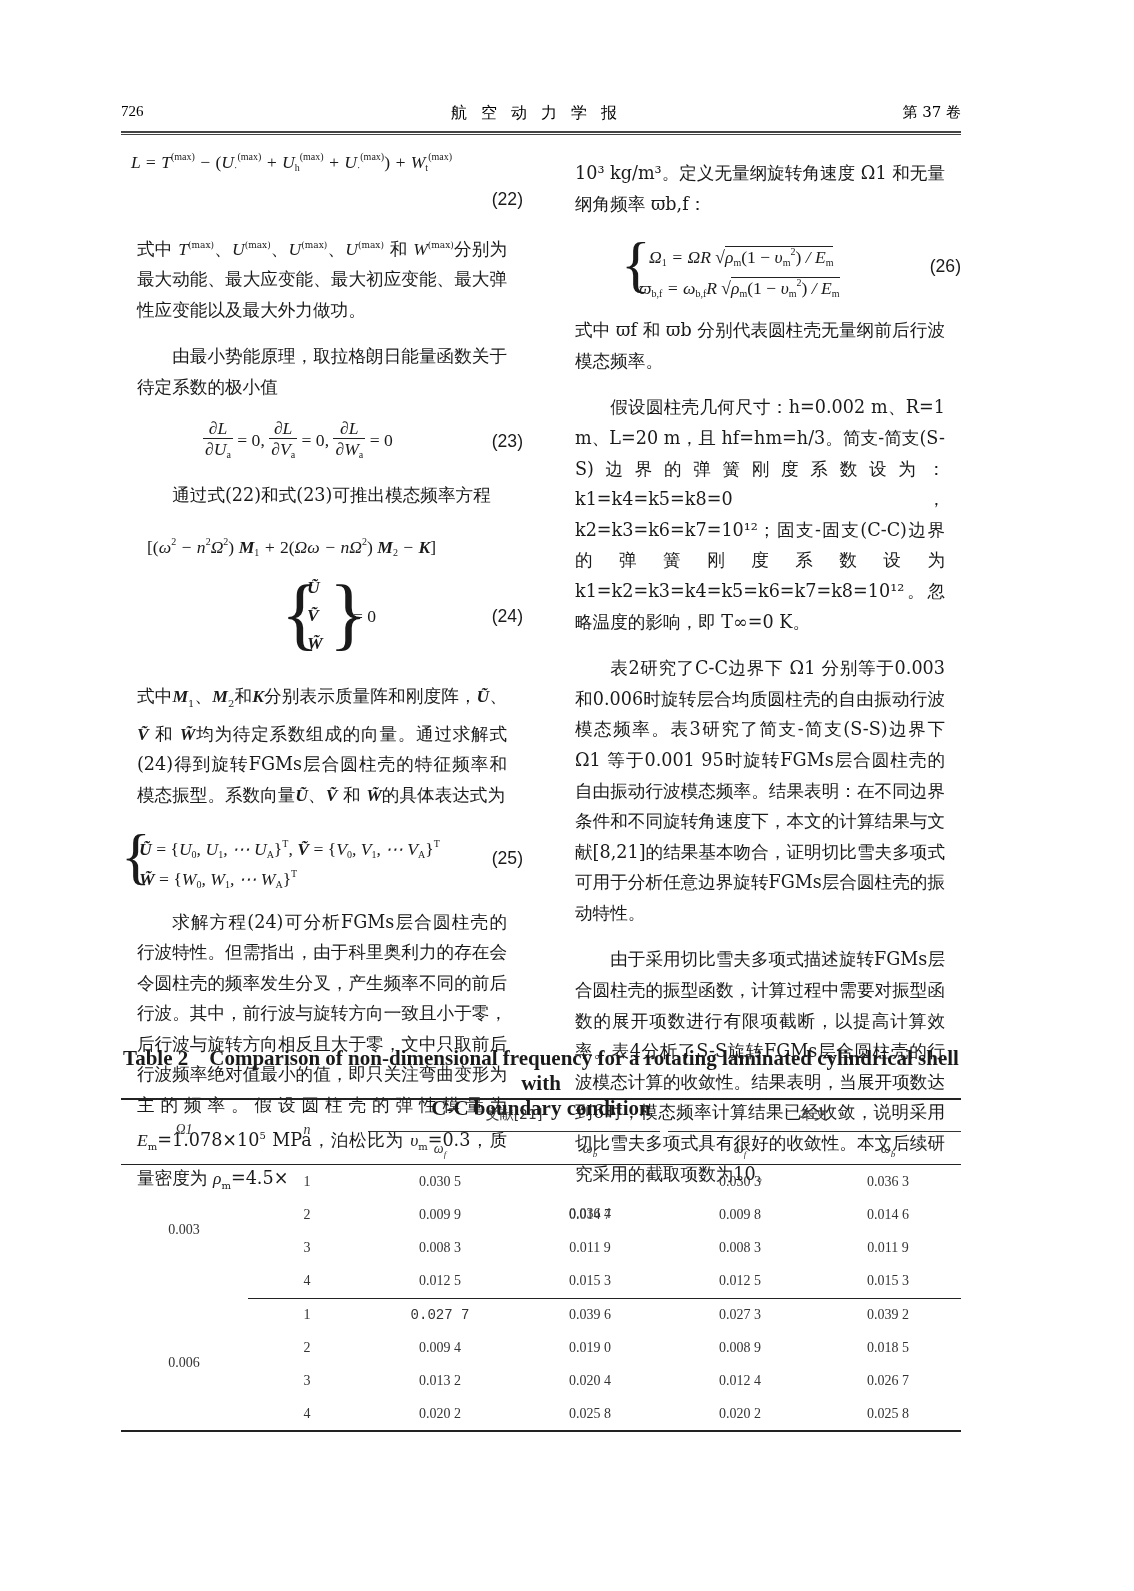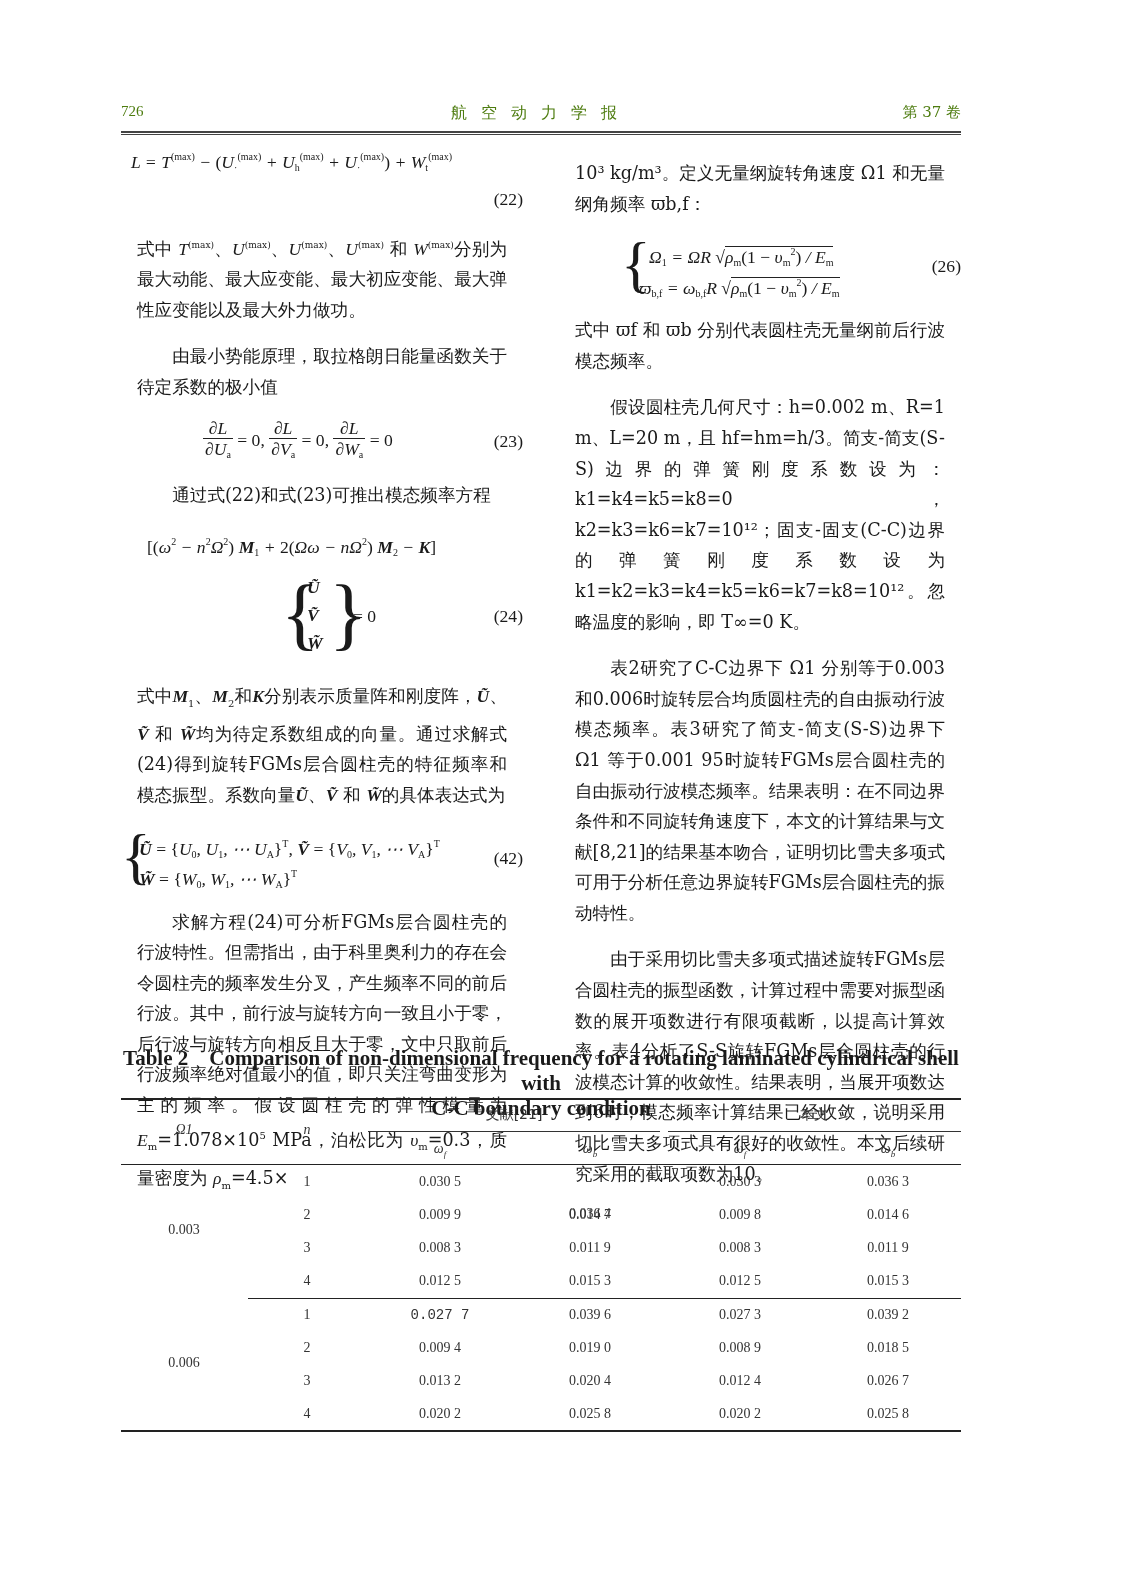--- a/index.html
+++ b/index.html
@@ -2,39 +2,39 @@
 <html><head>
 <meta charset="utf-8">
 <style>
   html, body { margin: 0; padding: 0; background: #ffffff; }
   body { width: 1134px; height: 1591px; position: relative; overflow: hidden;
          font-family: "DejaVu Serif", "Liberation Serif", serif; color: #1a1a1a; }
   .page { position: absolute; left: 0; top: 0; width: 1134px; height: 1591px; }
 
   
   .run-head { position: absolute; left: 121px; top: 103px; width: 840px; height: 24px;
-              font-size: 15px; color: #4d7c0f; }
+              font-size: 15px; color: #000000; }
   .run-head .pno { position: absolute; left: 0; top: 0; font-family: "Liberation Serif", serif; }
   .run-head .journal { position: absolute; left: 0; right: 0; top: 0; text-align: center;
                        letter-spacing: 14px; font-size: 16px; }
   .run-head .vol { position: absolute; right: 0; top: 0; font-size: 15px; }
   .head-rule { position: absolute; left: 121px; top: 131px; width: 840px; height: 0;
                border-top: 2px solid #444; }
   .head-rule2 { position: absolute; left: 121px; top: 134px; width: 840px; height: 0;
                border-top: 1px solid #444; }
 
   
   .col { position: absolute; top: 142px; width: 402px; font-size: 17.6px; line-height: 30.6px; }
   .col.left { left: 121px; }
   .col.right { left: 559px; }
   .p { margin: 16px; text-align: justify; text-align-last: left; }
   .p.indent { text-indent: 2em; }
   .eq { position: relative; margin: 0; font-family: "Liberation Serif", serif; font-style: italic;
         white-space: nowrap; }
-  .eq .num { position: absolute; right: 0; font-style: normal; font-family: Liberation Serif, serif; }
+  .eq .num { position: absolute; right: 0; font-style: normal; font-family: Liberation Sans, sans-serif; }
   .eq .body { display: inline-block; }
   .eq sup { font-size: 10px; font-style: normal; vertical-align: 8px; }
   .eq sub { font-size: 10px; font-style: normal; vertical-align: -3px; }
   .up { font-style: normal; }
   .frac { display: inline-block; text-align: center; vertical-align: middle; line-height: 20px; }
   .frac .n { display: block; border-bottom: 1px solid #222; padding: 0 2px; }
   .frac .d { display: block; padding: 0 2px; }
 
   
   .cap-cn { position: absolute; left: 121px; width: 840px; top: 1022px; text-align: center;
@@ -99,21 +99,21 @@
       <span class="up" style="position:absolute; left:232px; top:32px;">= 0</span>
       <span class="num" style="top:32px;">(24)</span>
     </div>
 
     <p class="p"><span>式中</span><b><i style="font-family:'Liberation Serif',serif">M</i></b><sub style="font-size:10px">1</sub>、<b><i style="font-family:'Liberation Serif',serif">M</i></b><sub style="font-size:10px">2</sub>和<b><i style="font-family:'Liberation Serif',serif">K</i></b><span>分别表示质量阵和刚度阵，</span><b><i style="font-family:'Liberation Serif',serif">Ũ</i></b>、<b><i style="font-family:'Liberation Serif',serif">Ṽ</i></b> 和 <b><i style="font-family:'Liberation Serif',serif">W̃</i></b><span>均为待定系数组成的向量。通过求解式(24)得到旋转FGMs层合圆柱壳的特征频率和模态振型。系数向量</span><b><i style="font-family:'Liberation Serif',serif">Ũ</i></b>、<b><i style="font-family:'Liberation Serif',serif">Ṽ</i></b> 和 <b><i style="font-family:'Liberation Serif',serif">W̃</i></b><span>的具体表达式为</span></p>
 
     <div class="eq" style="height:64px;">
       <span style="position:absolute; left:0; top:-2px; font-size:62px; line-height:62px; font-style:normal; font-weight:100;">{</span>
       <span style="position:absolute; left:18px; top:2px;"><b>Ũ</b> <span class="up">= {</span>U<sub>0</sub>, U<sub>1</sub>, ⋯ U<sub>A</sub><span class="up">}</span><sup>T</sup>, <b>Ṽ</b> <span class="up">= {</span>V<sub>0</sub>, V<sub>1</sub>, ⋯ V<sub>A</sub><span class="up">}</span><sup>T</sup></span>
       <span style="position:absolute; left:18px; top:32px;"><b>W̃</b> <span class="up">= {</span>W<sub>0</sub>, W<sub>1</sub>, ⋯ W<sub>A</sub><span class="up">}</span><sup>T</sup></span>
-      <span class="num" style="top:16px;">(42)</span>
+      <span class="num" style="top:16px;">(25)</span>
     </div>
 
     <p class="p indent"><span>求解方程(24)可分析FGMs层合圆柱壳的行波特性。但需指出，由于科里奥利力的存在会令圆柱壳的频率发生分叉，产生频率不同的前后行波。其中，前行波与旋转方向一致且小于零，后行波与旋转方向相反且大于零，文中只取前后行波频率绝对值最小的值，即只关注弯曲变形为主的频率。假设圆柱壳的弹性模量为</span><i style="font-family:'Liberation Serif',serif">E</i><sub style="font-size:10px">m</sub>=1.078×10<sup style="font-size:10px">5</sup> MPa，泊松比为 <i style="font-family:'Liberation Serif',serif">υ</i><sub style="font-size:10px">m</sub>=0.3，质量密度为 <i style="font-family:'Liberation Serif',serif">ρ</i><sub style="font-size:10px">m</sub>=4.5×</p>
   </div>
 
   <div class="col right">
     <p class="p">10³ kg/m³。定义无量纲旋转角速度 Ω1 和无量纲角频率 ϖb,f：</p>
 
     <div class="eq" style="height:64px;">
       <span style="position:absolute; left:62px; top:-2px; font-size:62px; line-height:62px; font-style:normal; font-weight:100;">{</span>

